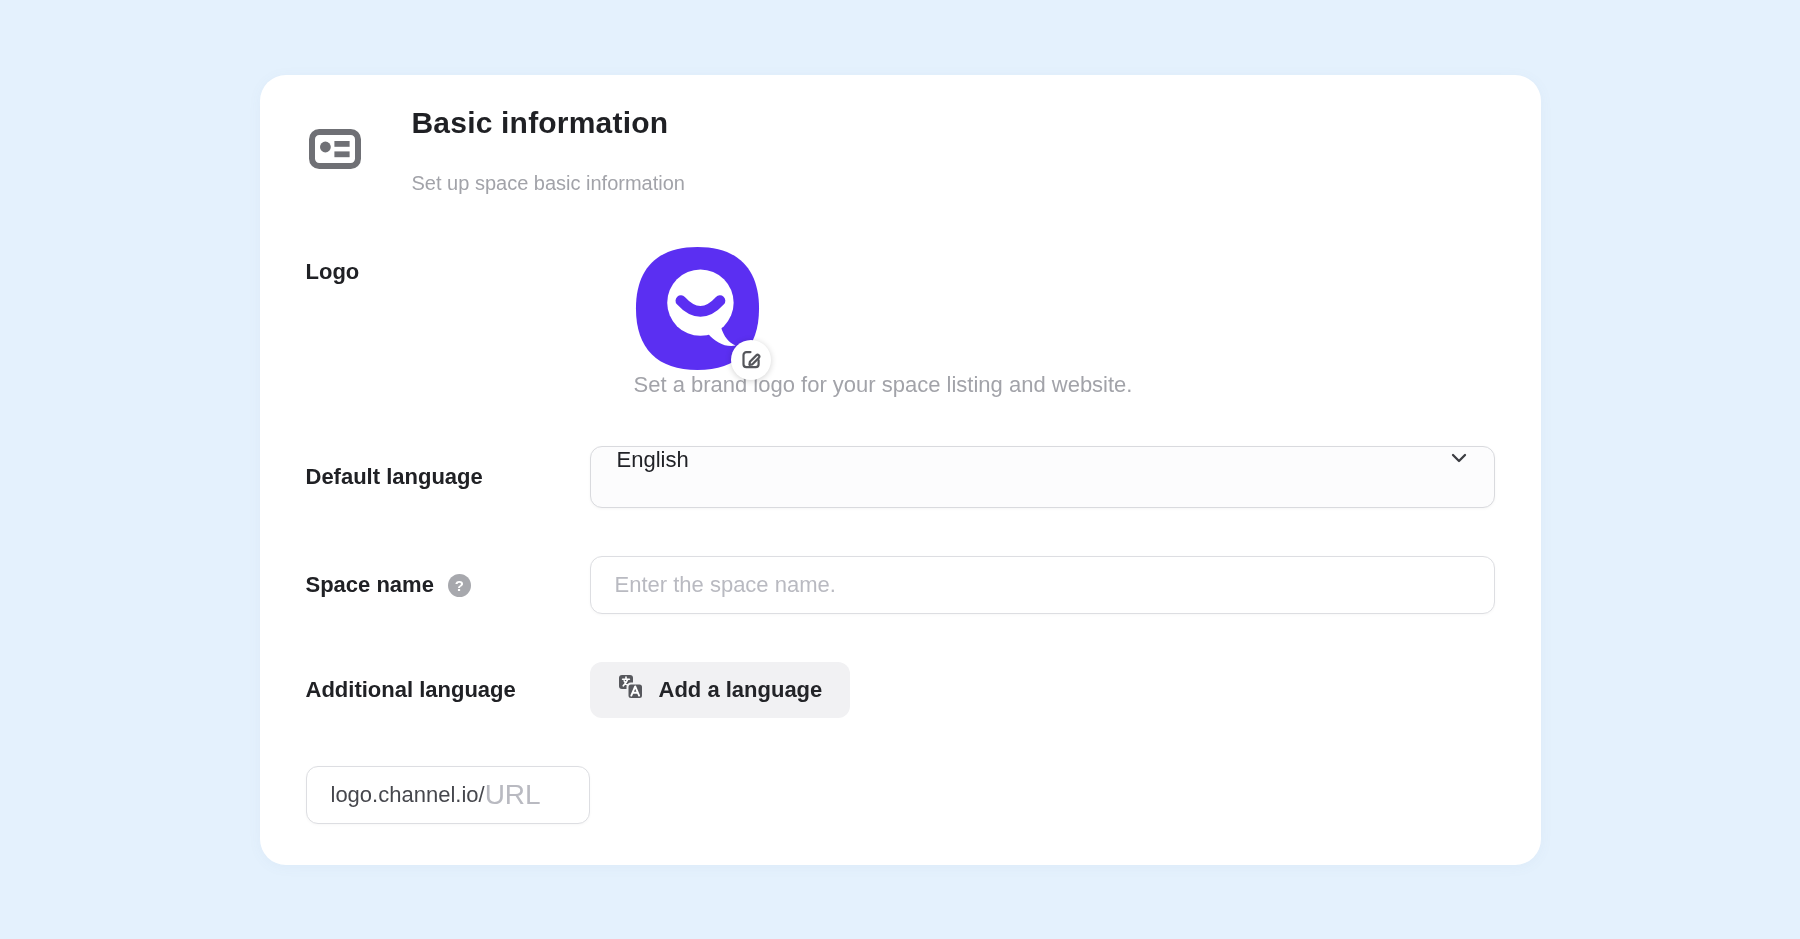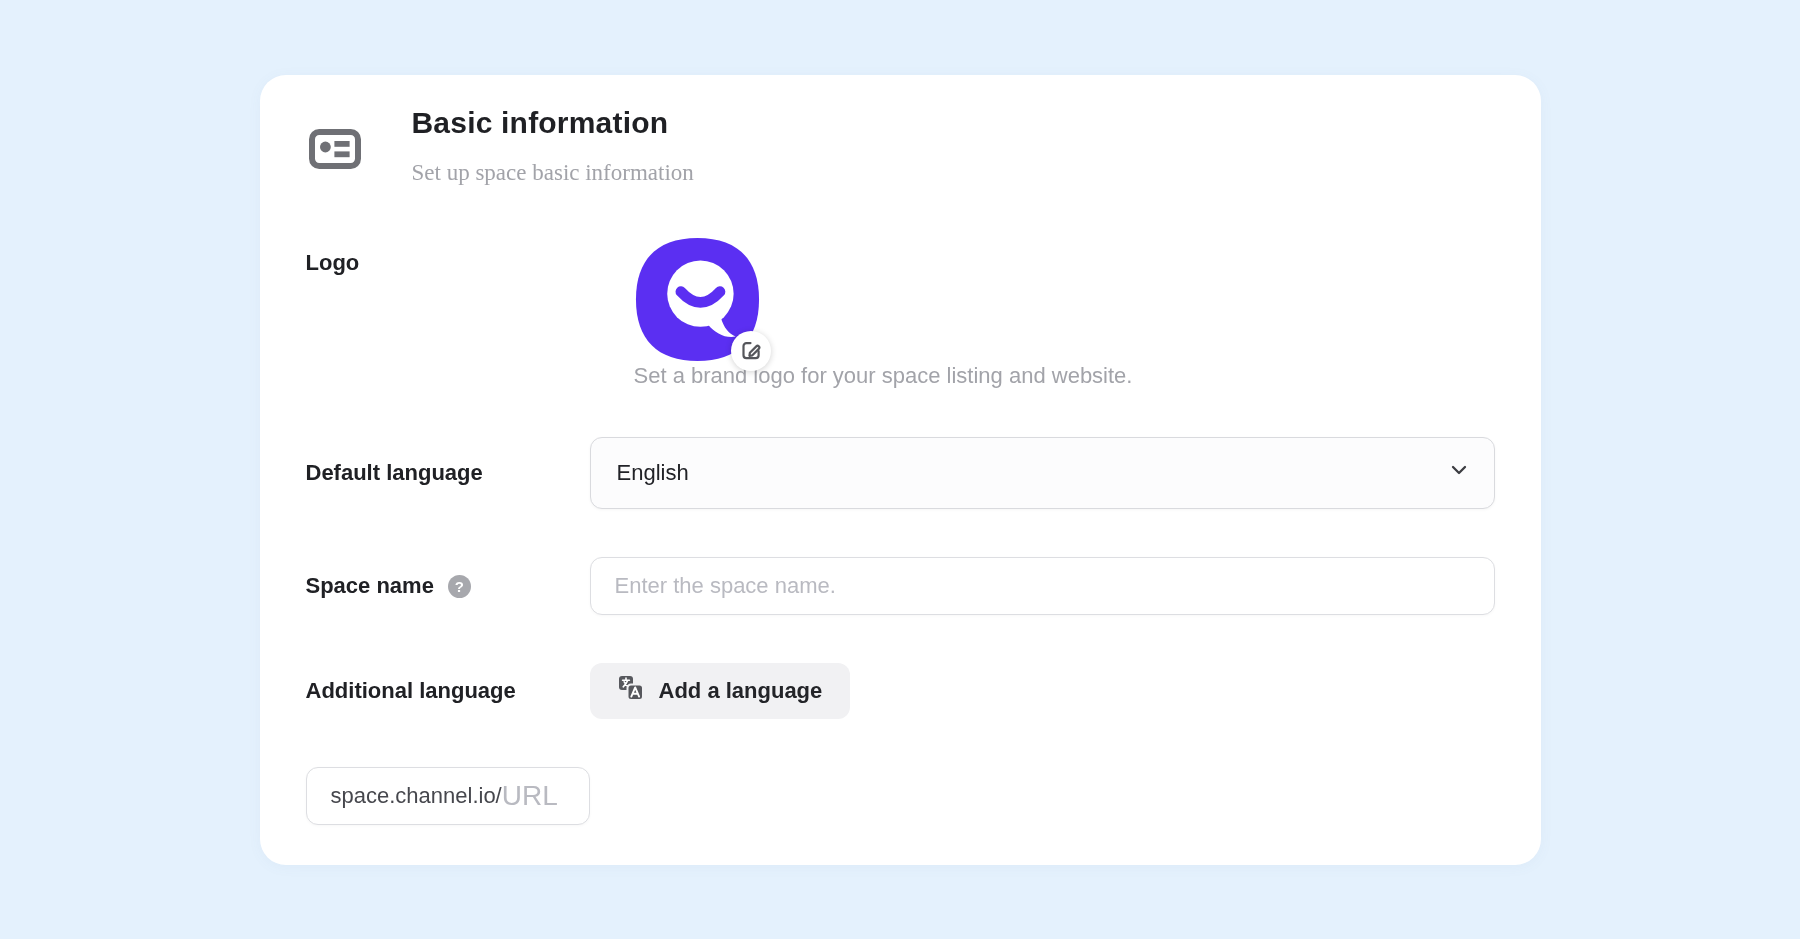--- a/index.html
+++ b/index.html
@@ -14,44 +14,44 @@
     margin:75px auto 0;
     background:#ffffff;
     border-radius:26px;
     box-shadow:0 2px 14px rgba(90,120,160,.05);
     padding:31px 46px 0;
   }
   
   .card-header { display:flex; align-items:flex-start; }
   .header-icon { margin:21px 50px 0 2px; flex:0 0 auto; }
   .header-title { font-size:30px; font-weight:700; color:#1f2024; letter-spacing:.2px; }
-  .header-subtitle { font-size:23px; color:#a2a3a9; margin-top:20px;font-family:Liberation Serif, serif; }
+  .header-subtitle { font-size:20px; color:#a2a3a9; margin-top:32px; }
   
   .row { display:grid; grid-template-columns:284px 1fr; align-items:center; margin-top:48px; }
   .row-label { font-size:22px; font-weight:700; color:#202125; display:flex; align-items:center; }
   .row-logo { margin-top:50px; align-items:start;gap:44px; }
   .row-logo .row-label { padding-top:14px; }
   
   .logo-wrap { position:relative; width:127px; height:127px; }
   .logo-svg { display:block; width:127px; height:127px; }
   .edit-btn {
     position:absolute; right:-10px; bottom:-8px;
     width:40px; height:40px; border-radius:50%;
     background:#fff; border:none; cursor:pointer;
     box-shadow:0 1px 6px rgba(0,0,0,.18);
     display:flex; align-items:center; justify-content:center;
   }
   .logo-helper { margin-top:0; font-size:22px; color:#a2a3a9; }
   
   .select {
-    height:72px; width:100%;
+    height:62px; width:100%;
     border:1.5px solid #d9dade; border-radius:12px;
     background:#fcfcfd;
     box-shadow:0 1px 3px rgba(0,0,0,.04);
-    display:flex; align-items:center; justify-content:space-between;
+    display:flex; align-items:flex-start; justify-content:space-between;
     padding:0 24px 0 26px;
     font-size:22px; color:#212227; cursor:pointer;
   }
   
   .btn-add {
     height:56px; width:fit-content;
     display:inline-flex; align-items:center; gap:15px;
     background:#f1f1f3; border:none; border-radius:12px;
     padding:0 28px; cursor:pointer;
     font-family:"Liberation Sans", sans-serif;
@@ -159,18 +159,18 @@
             <path d="M13.3 21.6 L17.2 12.4 L21.1 21.6 M14.6 18.7 h5.2" fill="none" stroke="#ffffff" stroke-width="1.9" stroke-linecap="round" stroke-linejoin="round"></path>
           </svg>
         </span>
         <span>Add a language</span>
       </button>
     </div>
   </div>
 
   <div class="row">
     <div class="url-input">
-      <span class="url-prefix">space.channel.io/</span>
+      <span class="url-prefix">logo.channel.io/</span>
       <input class="url-field" type="text" placeholder="URL" style="">
     </div>
   </div>
 
 </div>
 
 </body></html>

